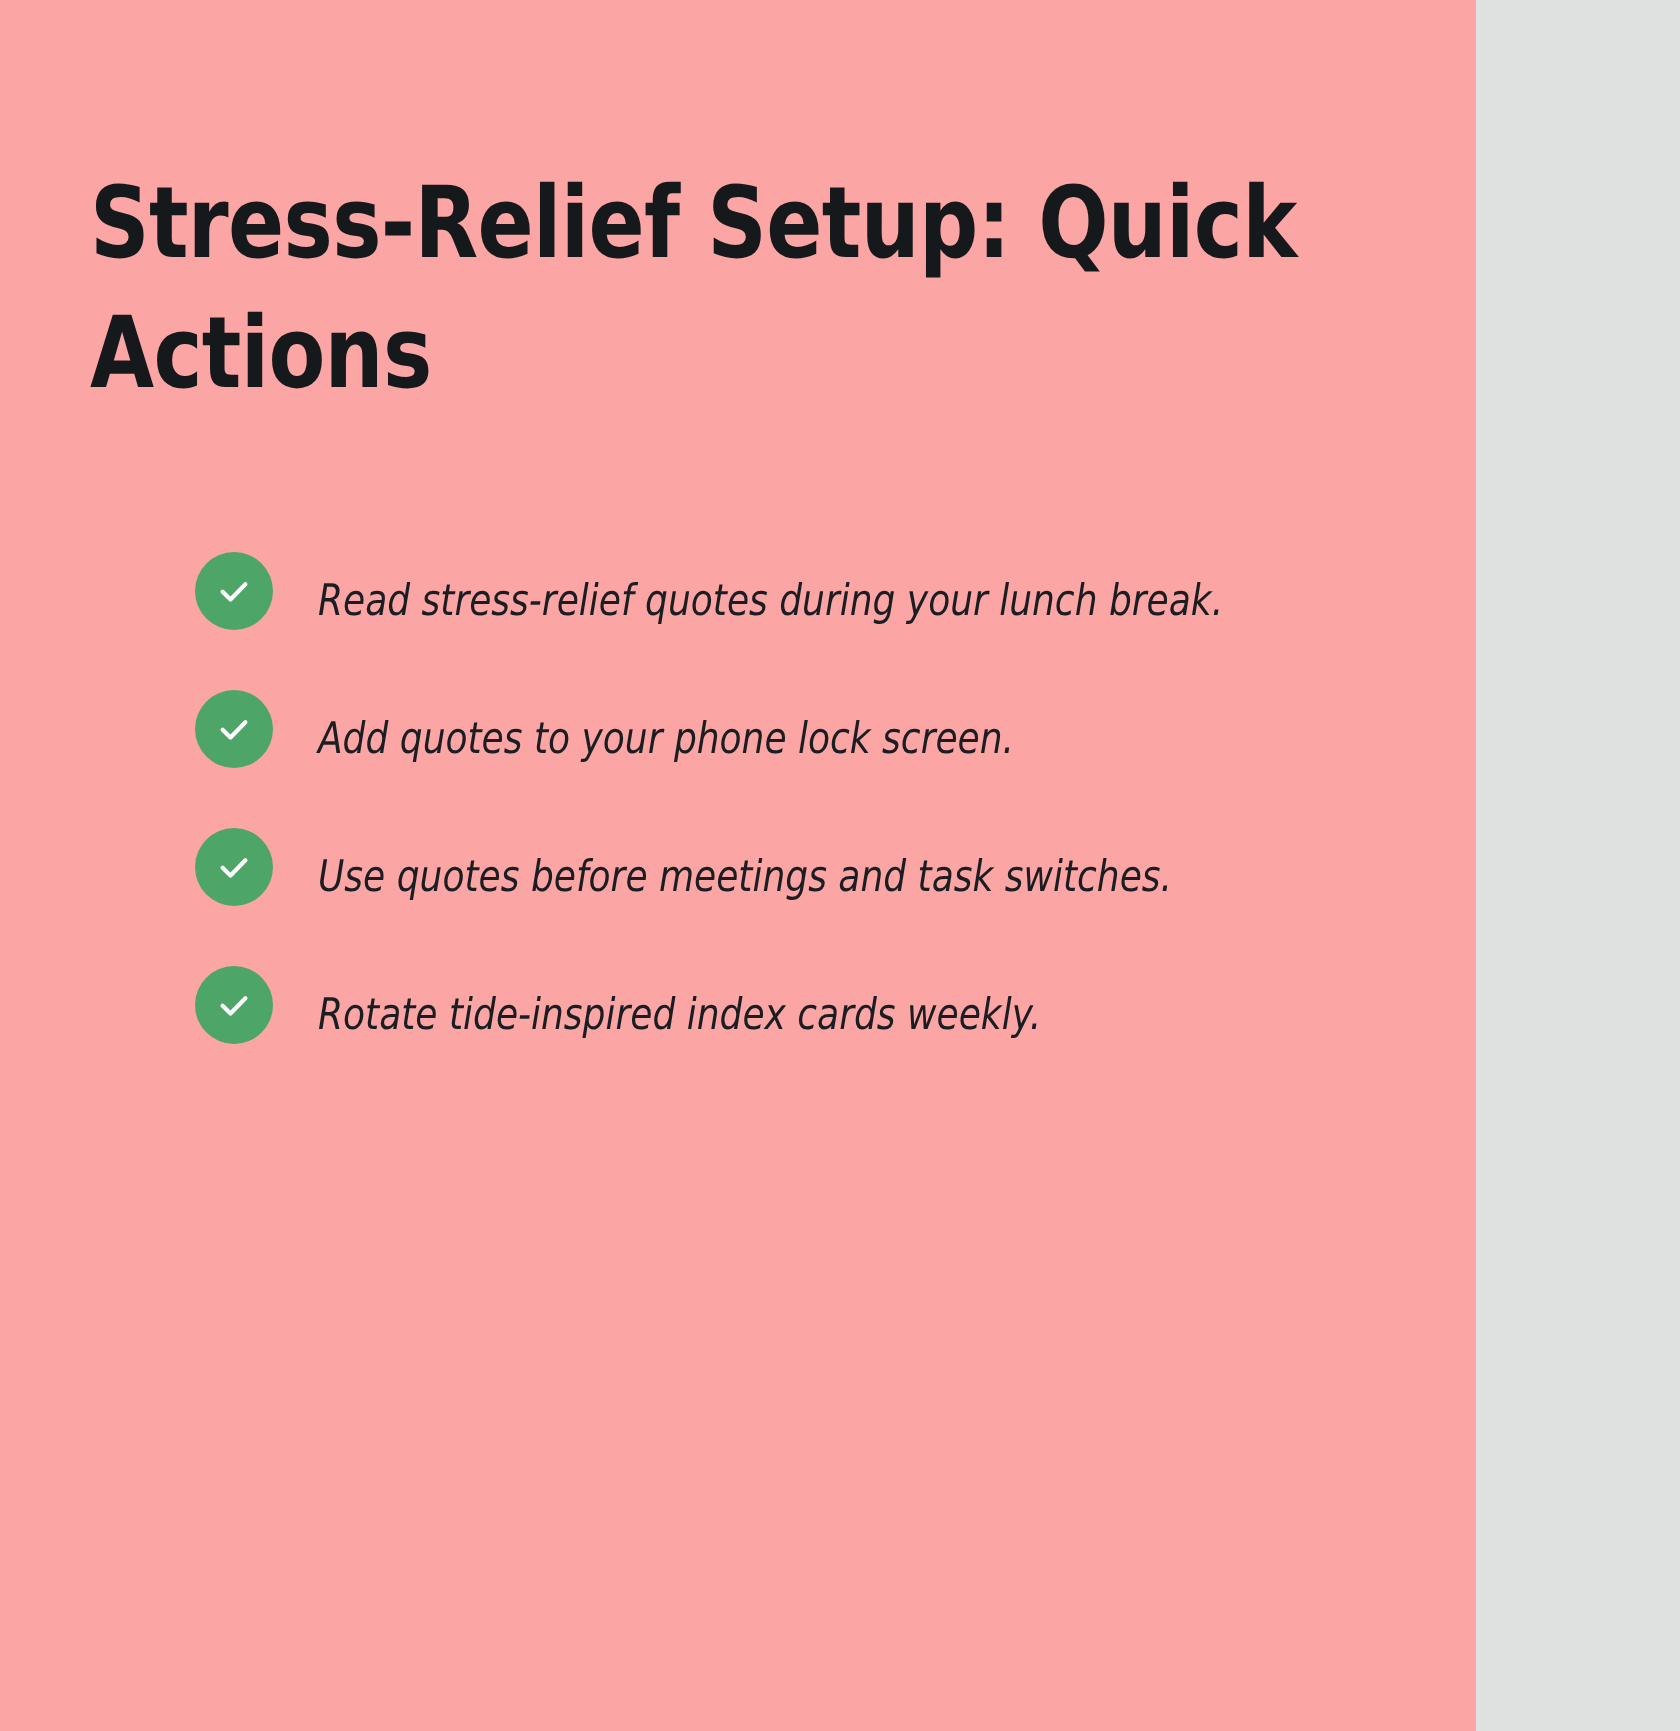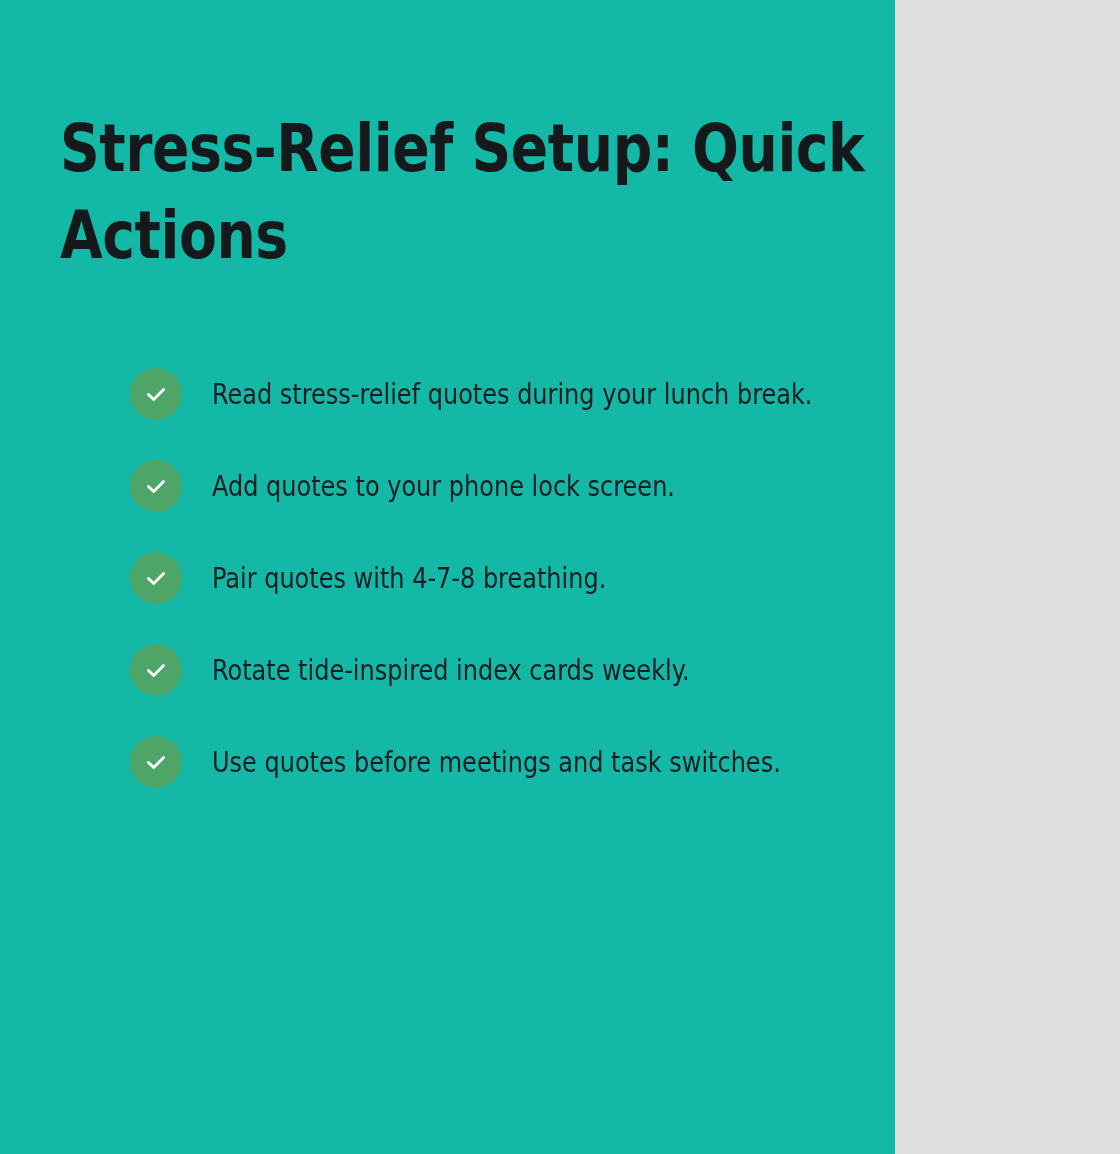--- a/index.html
+++ b/index.html
@@ -10,23 +10,23 @@
   body {
     width: 1120px;
     height: 1154px;
     background: #dfe0e0;
     font-family: "DejaVu Sans", sans-serif;
     overflow: hidden;
   }
 
   .page {
     position: relative;
-    width: 895px;
+    width: 984px;
     height: 1154px;
-    background: #14b8a6;
+    background: #fca5a5;
     box-sizing: border-box;
     padding-left: 28px;
   }
 
   .page-title {
     position: absolute;
     left: 60px;
     top: 105px;
     width: 880px;
     margin: 0;
@@ -47,23 +47,24 @@
     left: 130px;
     top: 368px;
     list-style: none;
     margin: 0;
     padding: 0;
     width: 940px;
   }
 
   .checklist-item {
     display: flex;
-    align-items: center;
+    align-items: flex-end;
     height: 52px;
     margin-bottom: 40px;
+    font-style: italic;
   }
   .checklist-item:last-child {
     margin-bottom: 0;
   }
 
   .check-badge {
     flex: 0 0 auto;
     width: 52px;
     height: 52px;
     border-radius: 50%;
@@ -114,42 +115,34 @@
     <li class="checklist-item">
       <span class="check-badge">
         <svg viewBox="0 0 24 24" fill="none" aria-hidden="true">
           <path d="M5.5 12.4 L10 16.8 L18.5 8.2" stroke="#ffffff" stroke-width="2.4" stroke-linecap="round" stroke-linejoin="round"></path>
         </svg>
       </span>
       <span class="item-label">Add quotes to your phone lock screen.</span>
     </li>
 
 
+
+
     <li class="checklist-item">
       <span class="check-badge">
         <svg viewBox="0 0 24 24" fill="none" aria-hidden="true">
           <path d="M5.5 12.4 L10 16.8 L18.5 8.2" stroke="#ffffff" stroke-width="2.4" stroke-linecap="round" stroke-linejoin="round"></path>
         </svg>
       </span>
-      <span class="item-label">Pair quotes with 4-7-8 breathing.</span>
+      <span class="item-label">Use quotes before meetings and task switches.</span>
     </li>
-
 
     <li class="checklist-item">
       <span class="check-badge">
         <svg viewBox="0 0 24 24" fill="none" aria-hidden="true">
           <path d="M5.5 12.4 L10 16.8 L18.5 8.2" stroke="#ffffff" stroke-width="2.4" stroke-linecap="round" stroke-linejoin="round"></path>
         </svg>
       </span>
       <span class="item-label">Rotate tide-inspired index cards weekly.</span>
     </li>
 
-    <li class="checklist-item">
-      <span class="check-badge">
-        <svg viewBox="0 0 24 24" fill="none" aria-hidden="true">
-          <path d="M5.5 12.4 L10 16.8 L18.5 8.2" stroke="#ffffff" stroke-width="2.4" stroke-linecap="round" stroke-linejoin="round"></path>
-        </svg>
-      </span>
-      <span class="item-label">Use quotes before meetings and task switches.</span>
-    </li>
-
   </ul>
 </div>
 
 </body></html>

